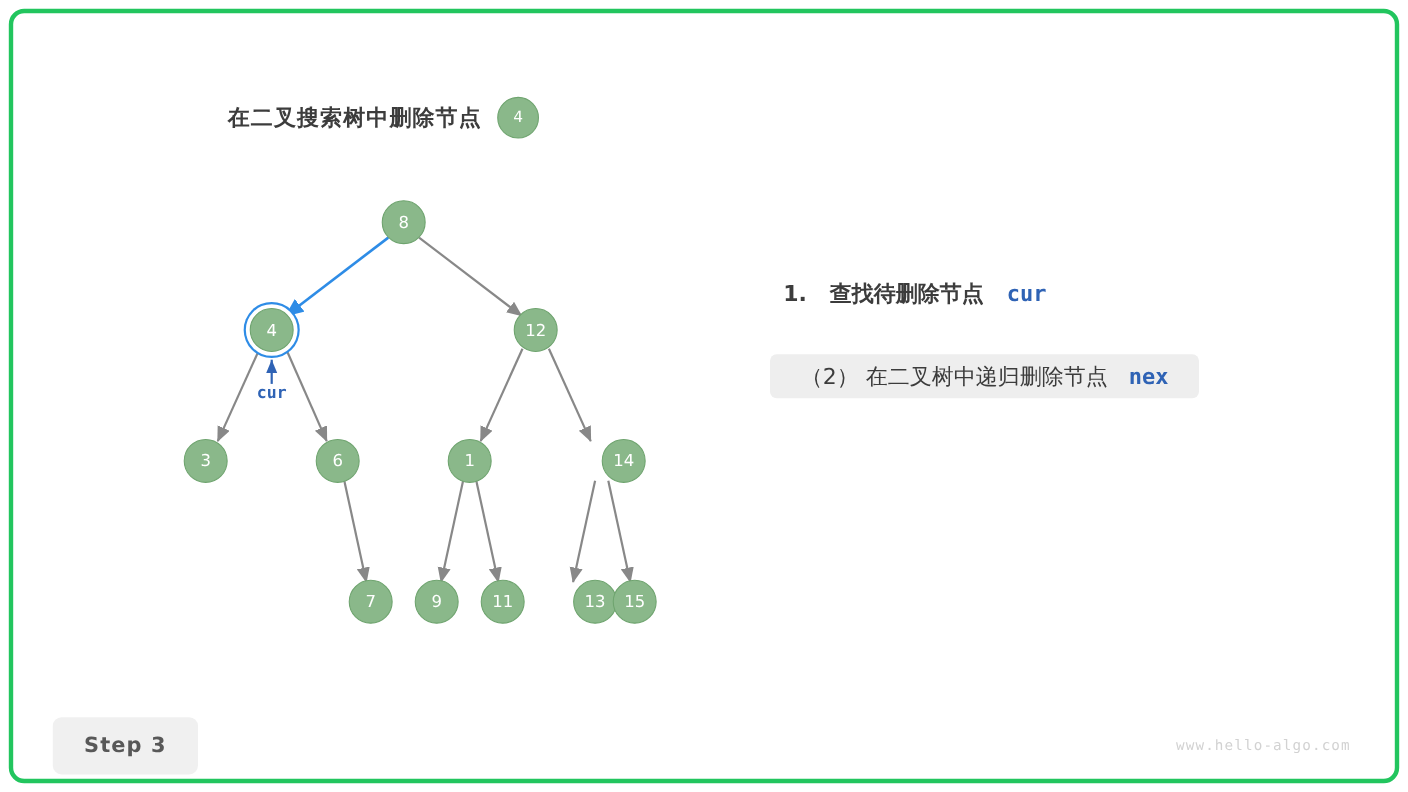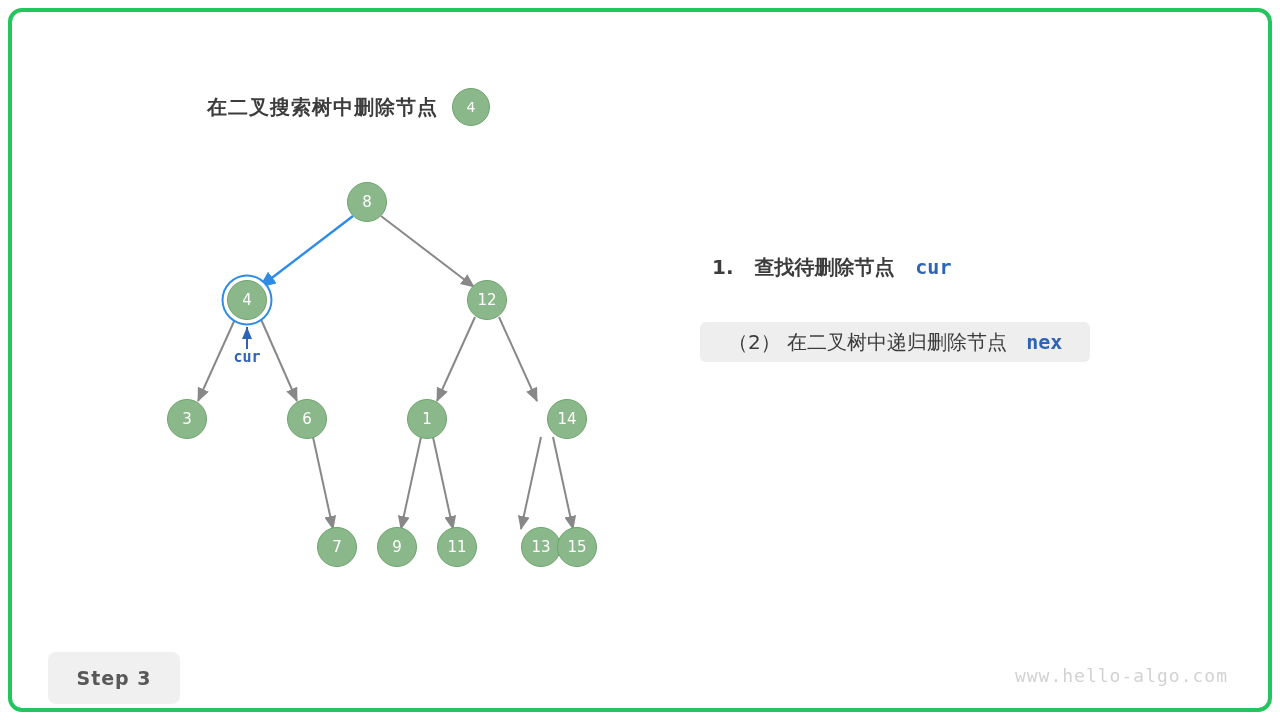--- a/index.html
+++ b/index.html
@@ -139,21 +139,21 @@
     font-size: 19px;
     font-weight: bold;
     color: #585858;
     letter-spacing: 1px;
   }
   #watermark {
     position: absolute;
     right: 40px;
     bottom: 22px;
     font-family: "DejaVu Sans Mono", "Liberation Mono", monospace;
-    font-size: 18px;
+    font-size: 13px;
     color: #d2d2d2;
     letter-spacing: 1px;
   }
 </style>
 </head>
 <body>
 
 <div id="frame">
 
   <div id="title-row">

